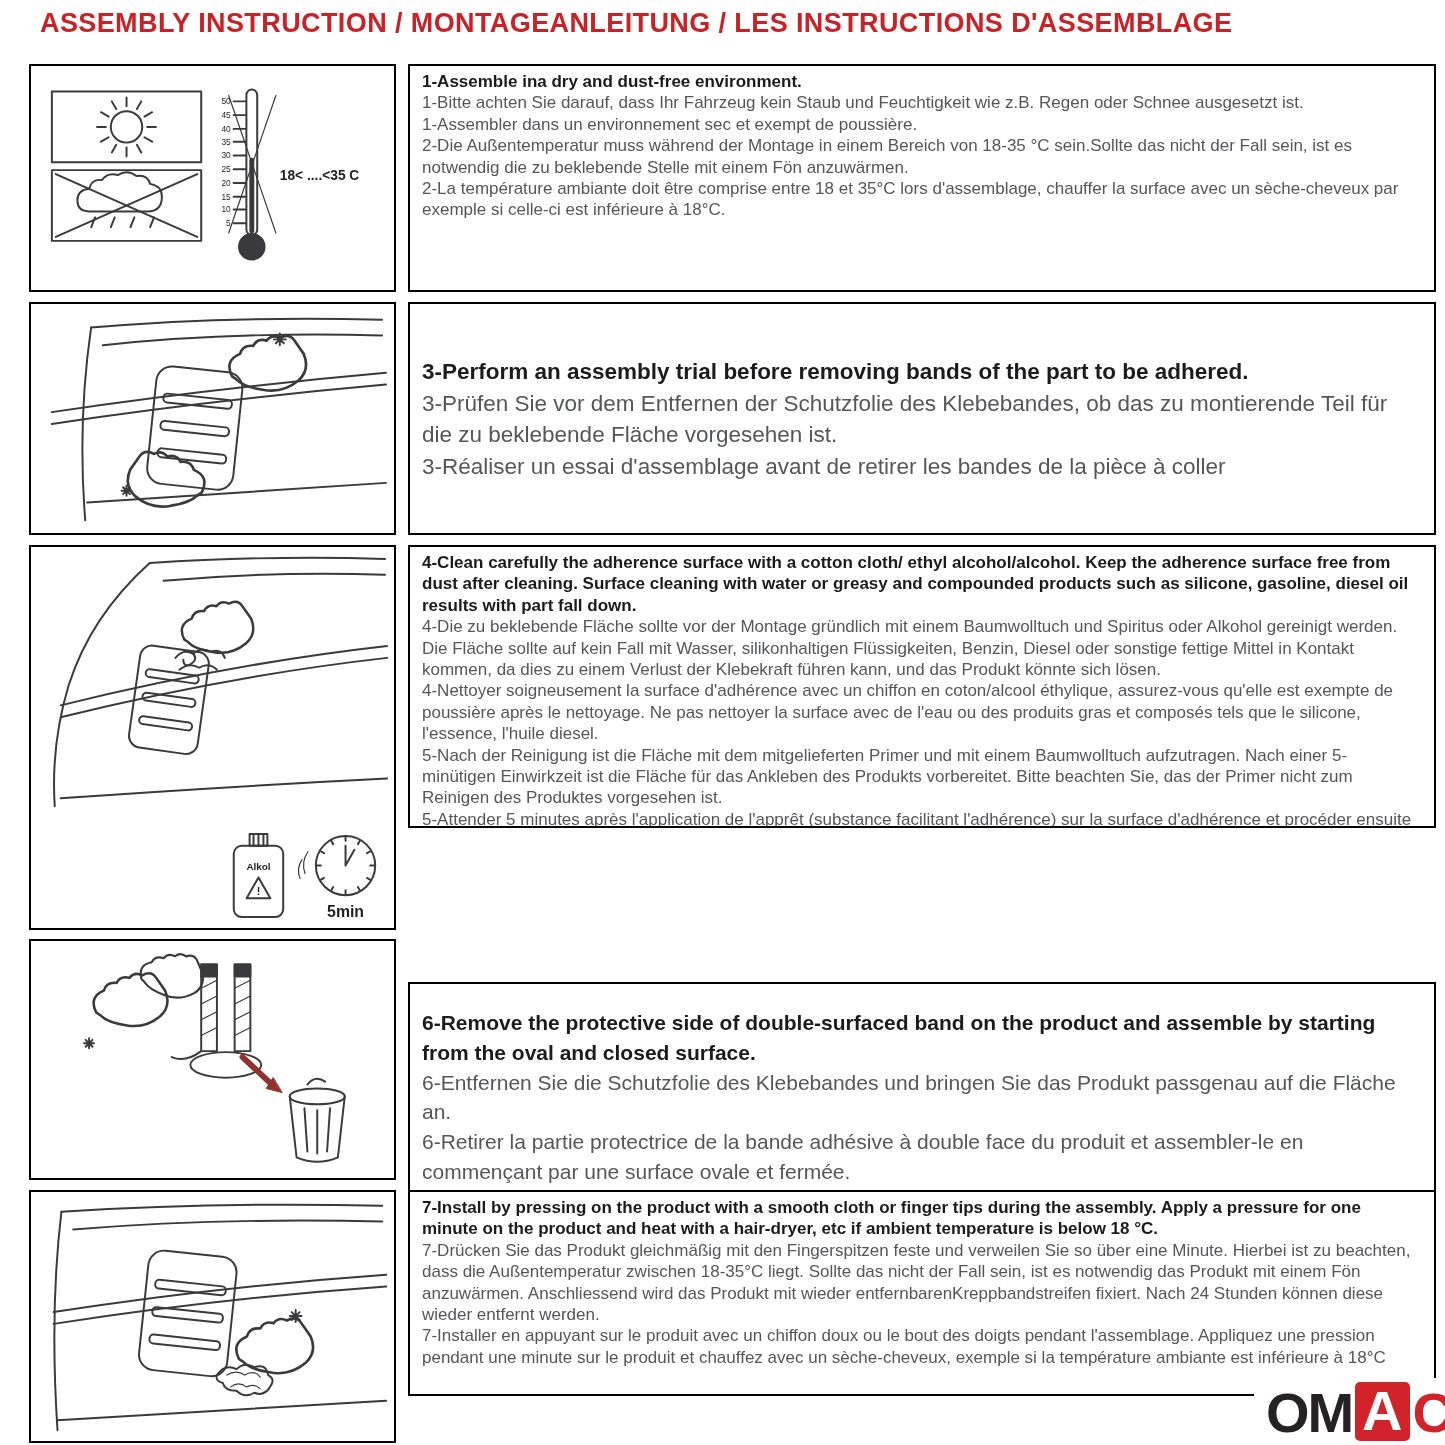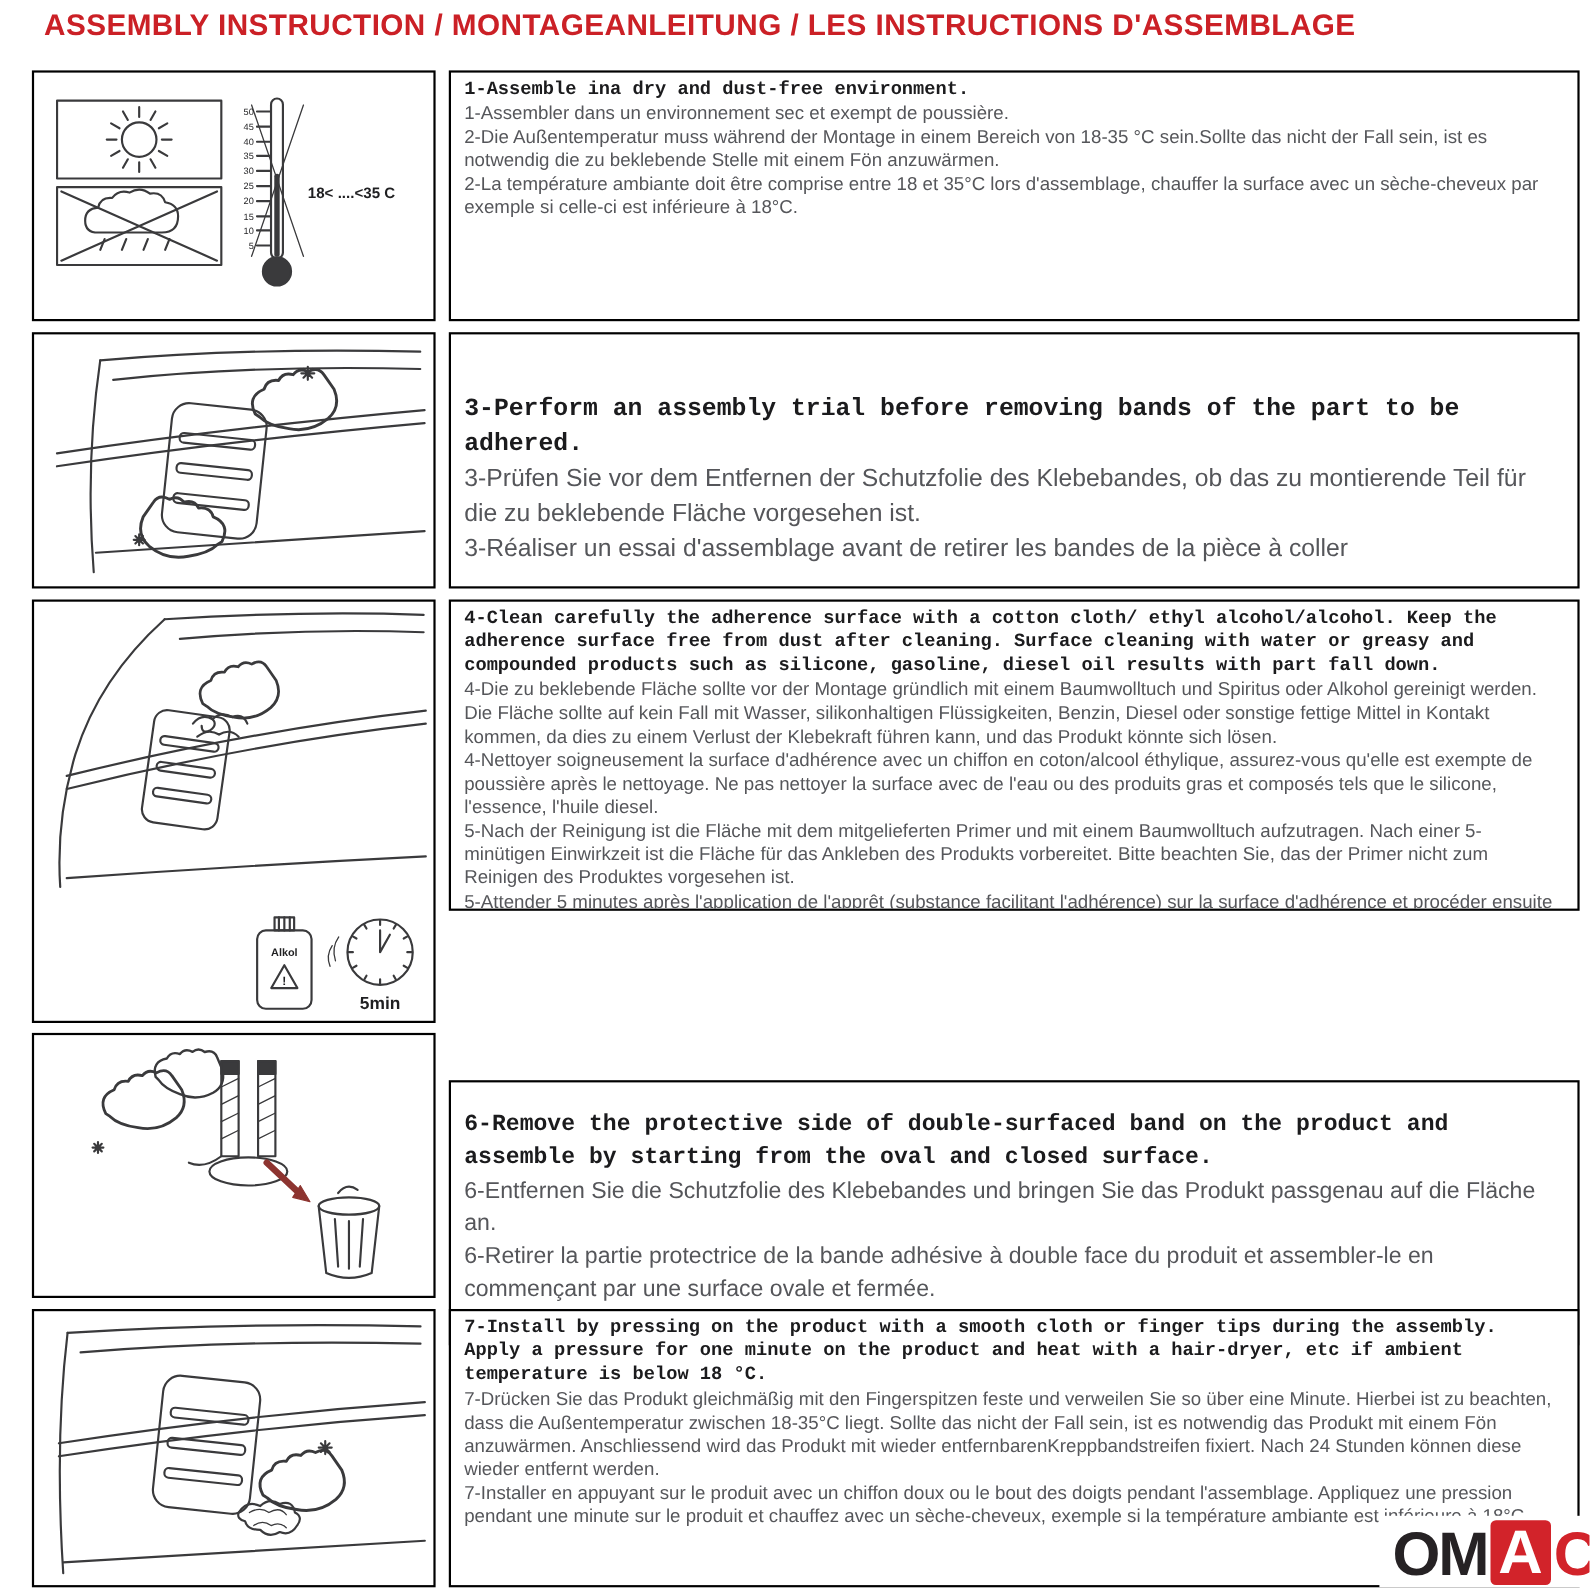--- a/index.html
+++ b/index.html
@@ -4,21 +4,21 @@
 <style>
   html,body{margin:0;padding:0;background:#fff;}
   .page{position:relative;width:1445px;height:1445px;background:#fff;overflow:hidden;
         font-family:"Liberation Sans",sans-serif;padding-left:12px;}
   .title{position:absolute;left:40px;top:8px;margin:0;font-size:27px;font-weight:800;
          letter-spacing:.4px;color:#cb2026;white-space:nowrap;}
   .box{position:absolute;border:2px solid #000;box-sizing:border-box;background:#fff;}
   .imgbox{left:29px;width:367px;}
   .textbox{left:408px;width:1028px;padding:5px 14px 4px 12px;overflow:hidden;}
   .textbox p{margin:0;color:#55565a;}
-  .textbox p.b{color:#1b1b1d;font-weight:700;font-family:Liberation Mono, monospace;}
+  .textbox p.b{color:#1b1b1d;font-weight:700;}
   .gap{margin-top:15px;}
   .fs-sm p{font-size:17px;line-height:1.26;}
   .fs-lg{padding-top:52px;}
   .fs-lg p{font-size:22.5px;line-height:1.4;}
   .fs-md{padding-top:24px;margin-top:43px;}
   .fs-md p{font-size:21px;line-height:1.42;}
   .imgbox svg{display:block;width:100%;height:100%;}
   .ln *{stroke:#3a3a3c;stroke-width:2;fill:none;stroke-linecap:round;stroke-linejoin:round;}
   .ln .fd{fill:#3a3a3c;}
   .ln .thin{stroke-width:1.2;}
@@ -71,20 +71,21 @@
           <text x="202" y="136" text-anchor="end" font-size="8.5">15</text>
           <text x="202" y="149" text-anchor="end" font-size="8.5">10</text>
           <text x="202" y="163" text-anchor="end" font-size="8.5">5</text>
           <text class="svgtxt-b" x="252" y="116" font-size="14">18&lt; ....&lt;35 C</text>
         </g>
       </g>
     </svg>
   </div>
   <div class="box textbox fs-sm" style="top:64px;height:228px">
     <p class="b">1-Assemble ina dry and dust-free environment.</p>
+    <p>1-Bitte achten Sie darauf, dass Ihr Fahrzeug kein Staub und Feuchtigkeit wie z.B. Regen oder Schnee ausgesetzt ist.</p>
     <p>1-Assembler dans un environnement sec et exempt de poussière.</p>
     <p>2-Die Außentemperatur muss während der Montage in einem Bereich von 18-35 °C  sein.Sollte das nicht der Fall sein, ist es notwendig die zu beklebende Stelle mit einem Fön anzuwärmen.</p>
     <p>2-La température ambiante doit être comprise entre 18 et 35°C lors d'assemblage, chauffer la surface avec un sèche-cheveux par exemple si celle-ci est inférieure à 18°C.</p>
   </div>
 
   <div class="box imgbox" style="top:302px;height:233px">
     <svg viewBox="0 0 367 233">
       <defs>
           <path id="handA" d="M4,22 q-6,-12 6,-17 q2,-7 10,-6 q3,-6 10,-4 q4,-5 10,-2 q7,-4 11,2 l7,10 q5,12 -4,20 q-12,10 -27,7 q-14,-2 -20,-8 z"></path>
         </defs>
@@ -230,21 +231,21 @@
           <path d="M188,186 q8,-12 20,-6 q8,-8 18,-2 q12,-4 14,8 q8,4 2,12 q-6,10 -16,6 q-10,6 -18,-2 q-12,0 -14,-8 q-8,-2 -6,-8 z"></path>
           <path class="thin" d="M198,186 q10,-6 18,0 q10,-6 16,2"></path>
           <path class="thin" d="M202,198 q8,-6 16,0 q8,-4 14,2"></path>
         </g>
         <g transform="translate(268,126)">
             <path d="M0,-6 V6 M-6,0 H6 M-4,-4 L4,4 M-4,4 L4,-4"></path>
           </g>
       </g>
     </svg>
   </div>
-  <div class="box textbox fs-sm" style="top:1190px;height:253px">
+  <div class="box textbox fs-sm" style="top:1190px;height:206px">
     <p class="b">7-Install by pressing on the product with a smooth cloth or finger tips during the assembly. Apply a pressure for one minute on the product and heat with a hair-dryer, etc if ambient temperature is below 18 °C.</p>
     <p>7-Drücken Sie das Produkt gleichmäßig mit den Fingerspitzen feste und verweilen Sie so über eine Minute. Hierbei ist zu beachten, dass die Außentemperatur zwischen 18-35°C liegt. Sollte das nicht der Fall sein, ist es notwendig das Produkt mit einem Fön anzuwärmen. Anschliessend wird das Produkt mit wieder entfernbarenKreppbandstreifen fixiert. Nach 24 Stunden können diese wieder entfernt werden.</p>
     <p>7-Installer en appuyant sur le produit avec un chiffon doux ou le bout des doigts pendant l'assemblage. Appliquez une pression pendant une minute sur le produit et chauffez avec un sèche-cheveux, exemple si la température ambiante est inférieure à 18°C</p>
   </div>
 
   <div class="logo">
     <span class="logo-om">OM</span>
       <span class="logo-a">A</span>
       <span class="logo-c">C</span>
   </div>

